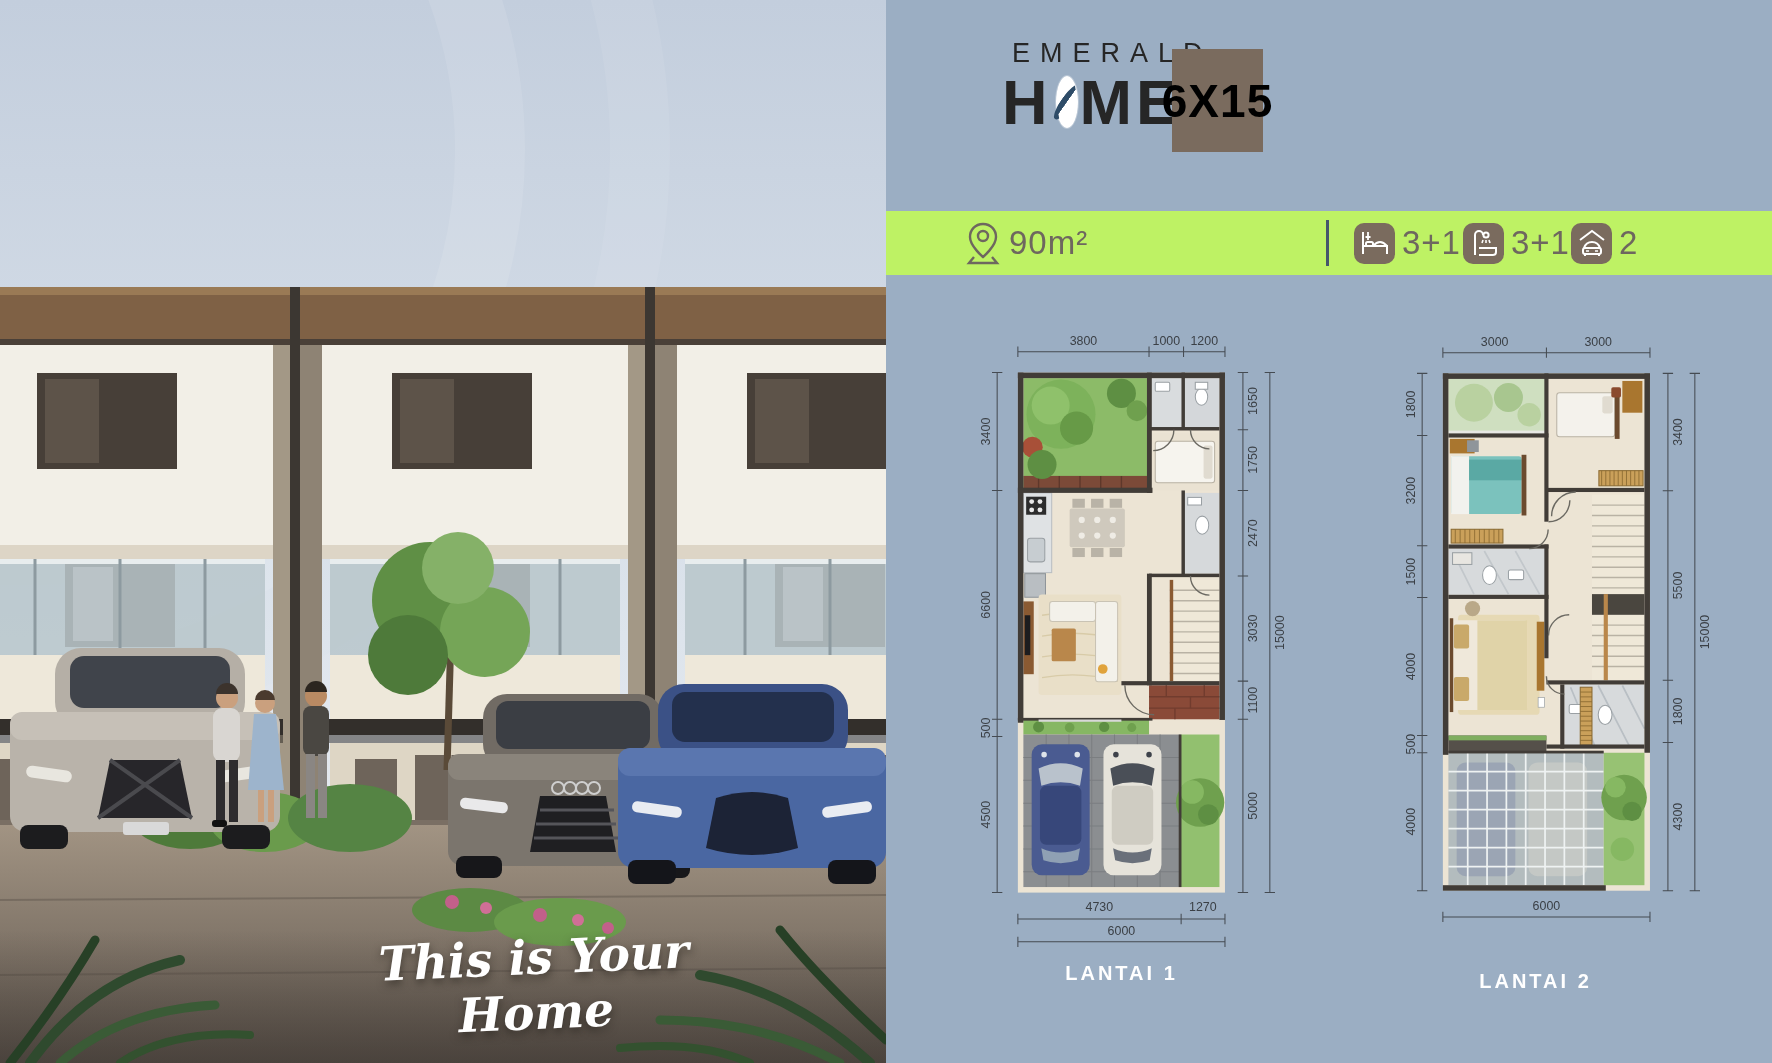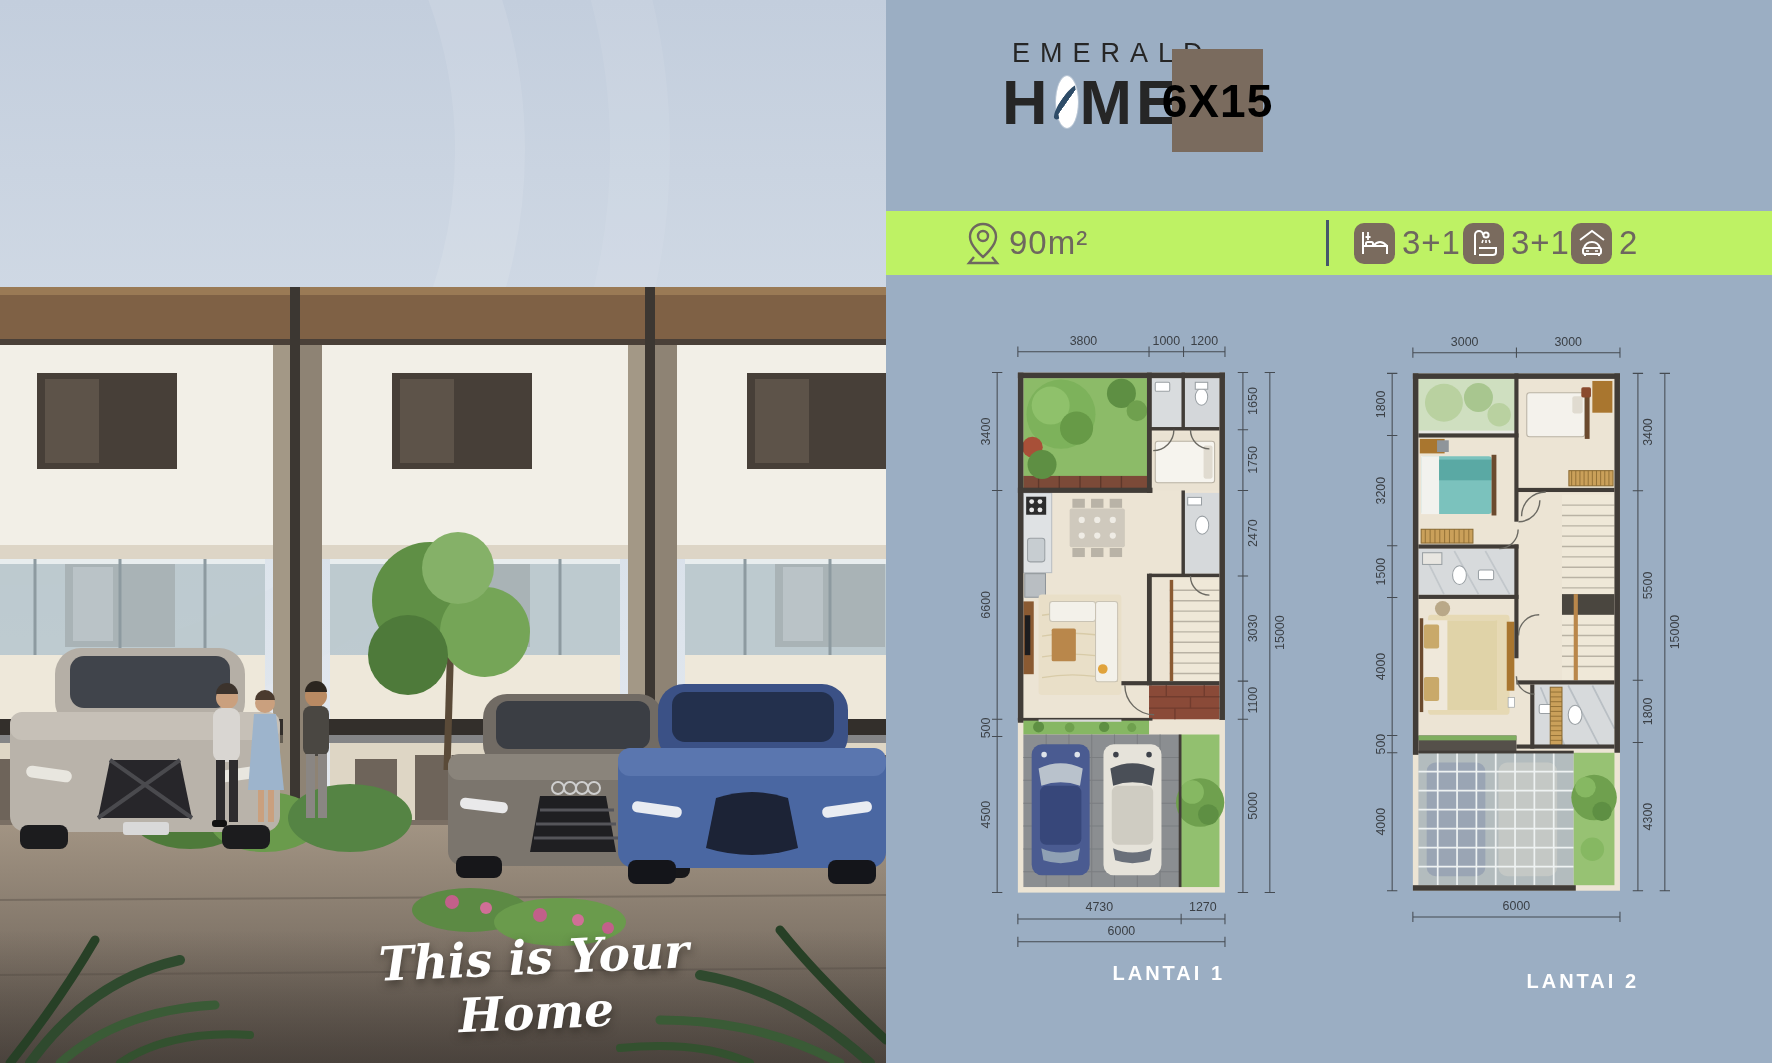--- a/index.html
+++ b/index.html
@@ -30,22 +30,22 @@
   .spec-bar{position:absolute;left:0;top:184px;width:886px;height:64px;background:#bef264;margin-top:27px;}
   .spec{position:absolute;top:0;height:64px;display:flex;align-items:center;gap:7px;
         color:#6E675F;font-size:33px;}
   .spec .num{letter-spacing:1px;}
   .g1{left:78px}.g2{left:268px}.g3{left:468px}.g4{left:577px}.g5{left:685px}
   .vdivider{position:absolute;left:440px;top:9px;width:3px;height:46px;background:#46576B;}
   .badge{width:41px;height:41px;border-radius:10px;background:#7A6B5E;
          display:flex;align-items:center;justify-content:center;}
   .plan{position:absolute;margin:0;}
   .plan1{left:87px;top:331px;}
-  .plan2{left:482px;top:332px;}
-  .caption{position:absolute;width:207px;text-align:right;color:#ffffff;
+  .plan2{left:512px;top:332px;}
+  .caption{position:absolute;width:207px;text-align:center;color:#ffffff;
            font-size:20px;font-weight:700;letter-spacing:3px;}
   .cap1{left:132px;top:962px;}
   .cap2{left:546px;top:962px;margin-top:8px;}
   
   text.dim{font-family:"Liberation Sans",sans-serif;font-size:36px;fill:#3B4046;}
   .dl{stroke:#454B52;stroke-width:3;fill:none;}
 </style>
 </head>
 <body>
 

